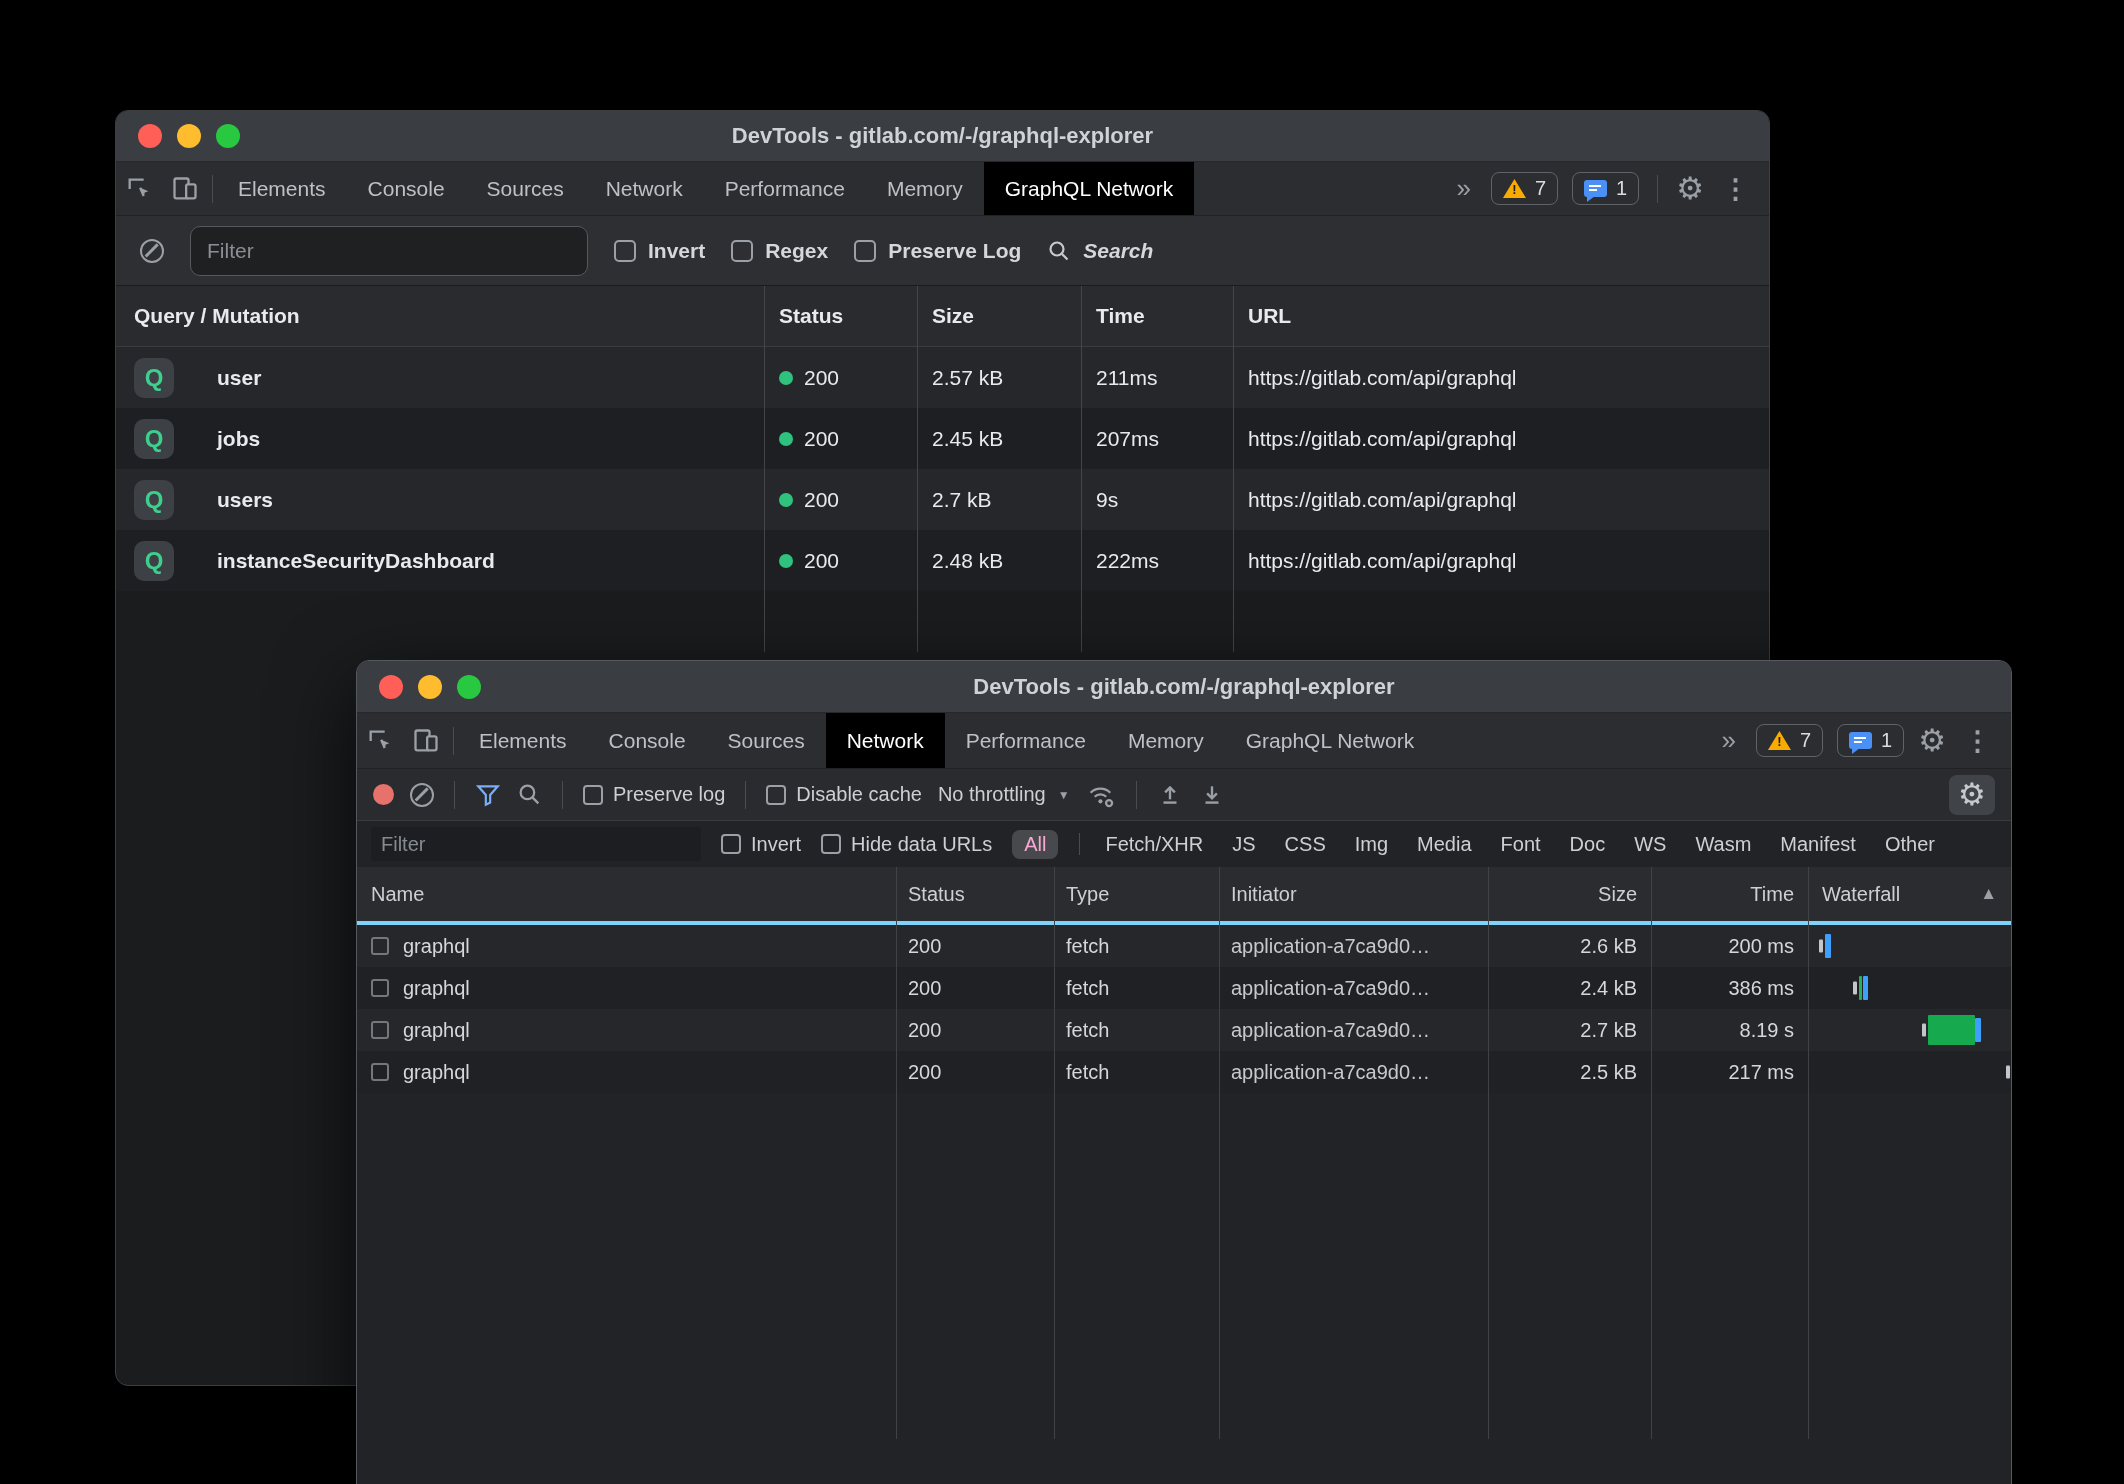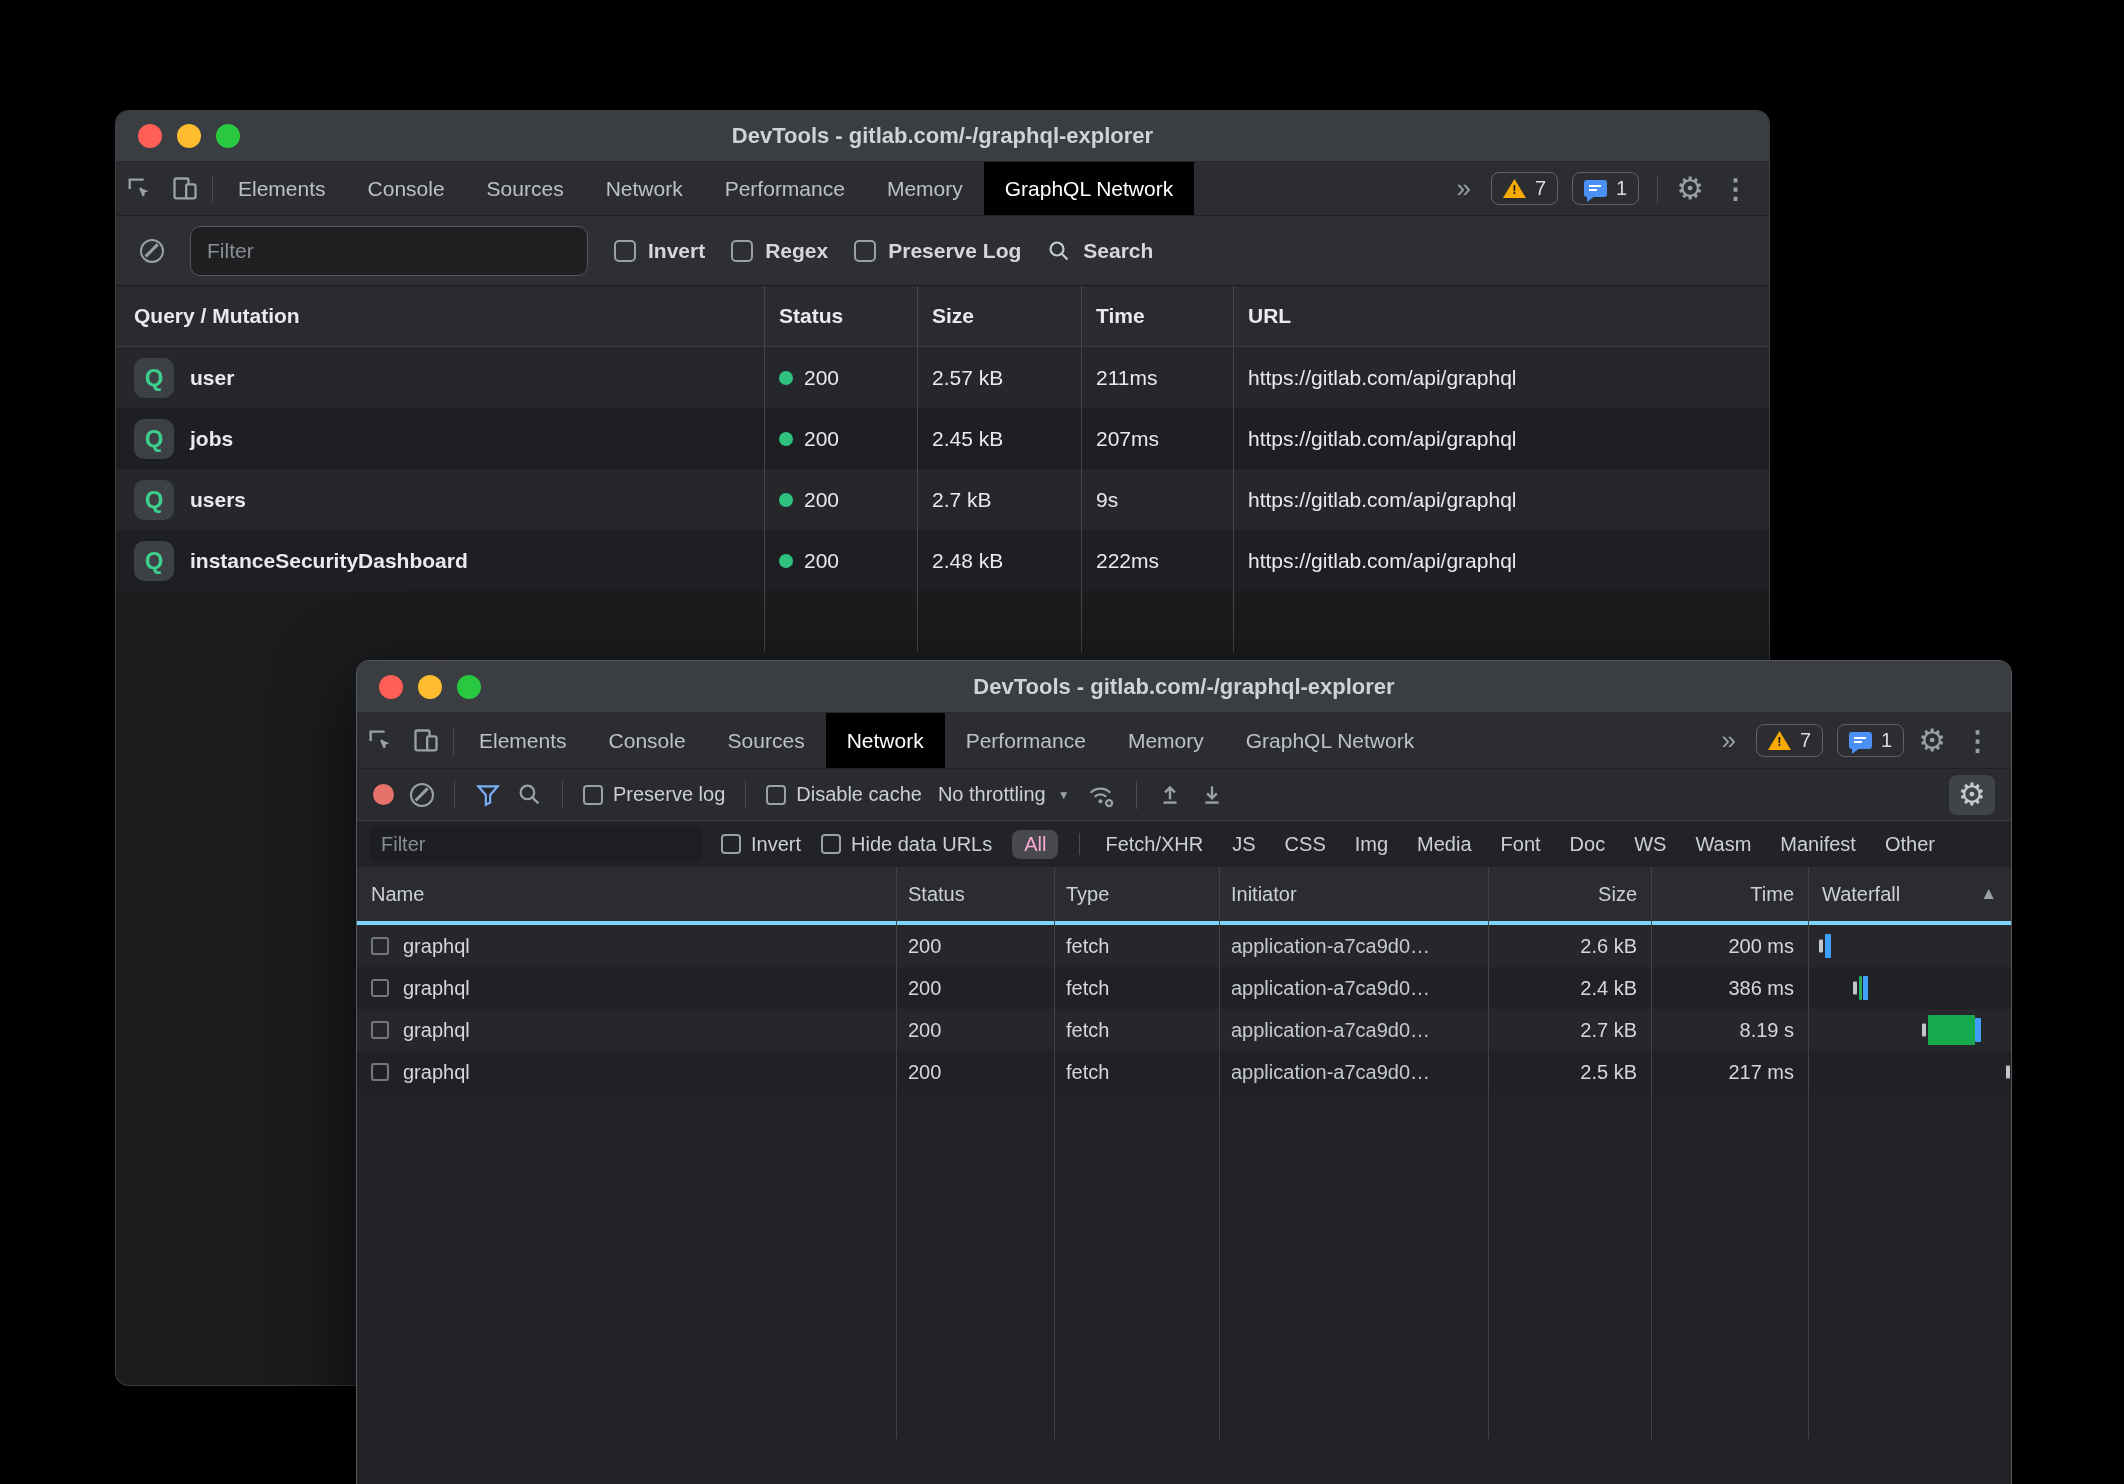--- a/index.html
+++ b/index.html
@@ -49,37 +49,37 @@
 
   
   #backwin { left:115px; top:110px; width:1655px; height:1276px; border-radius:13px;
     border-color:#3c3e41; background:#1b1c1e; }
   .gfilter { height:70px; background:#2d2f33; display:flex; align-items:center; gap:26px;
     padding:0 24px; border-bottom:1px solid #1a1b1d; }
   .gfilter .input { width:398px; height:50px; background:#1f2022; border:1.5px solid #55585c;
     border-radius:10px; color:#e8eaed; font-size:21px; padding:0 16px; }
   .gfilter .input::placeholder { color:#8b8f94; }
   .chk { display:flex; align-items:center; gap:12px; font-size:21px; font-weight:bold; color:#d5d7da; }
-  .searchlbl { display:flex; align-items:center; gap:12px; font-size:21px; font-weight:bold; color:#d5d7da; }
+  .searchlbl { display:flex; align-items:center; gap:12px; font-size:21px; font-weight:bold; color:#d5d7da;font-style:italic; }
 
   .gtable { position:relative; }
   .ghead { height:61px; background:#292b2e; display:flex; align-items:center;
     font-size:21px; font-weight:bold; color:#e8eaed; border-bottom:1px solid #3a3c3f; }
   .grow { height:61px; display:flex; align-items:center; font-size:21px; color:#e8eaed; }
   .grow.odd { background:#26272a; } .grow.even { background:#1e1f22; }
   .gc-name { width:648px; padding-left:18px; display:flex; align-items:center; gap:16px; }
   .gc-status{ width:153px; padding-left:15px; display:flex; align-items:center; gap:11px; }
   .gc-size { width:164px; padding-left:15px; }
   .gc-time { width:152px; padding-left:15px; }
   .gc-url { flex:1; padding-left:15px; }
   .gseps { position:absolute; top:0; height:366px; width:0; }
   .gsep { position:absolute; top:0; bottom:0; width:1px; background:#434548; }
   .qbadge { width:40px; height:40px; border-radius:10px; background:#3d4044; color:#3ecf8e;
     font-weight:bold; font-size:24px; display:flex; align-items:center; justify-content:center; }
-  .qname { font-weight:bold; }
+  .qname { font-weight:bold;margin-left:27px; }
   .dot { width:14px; height:14px; border-radius:50%; background:#2ec27e; }
 
   
   #frontwin { left:356px; top:660px; width:1656px; height:826px;
     border-radius:13px 13px 0 0; border-color:#55585c; background:#222327; }
   #frontwin .titlebar { height:52px; }
   #frontwin .tabbar { height:56px; }
   .ntoolbar { height:52px; background:#292b2e; display:flex; align-items:center; gap:16px;
     padding:0 16px; border-bottom:1px solid #3a3d40; }
   .record { width:21px; height:21px; border-radius:50%; background:#e7726b; }

